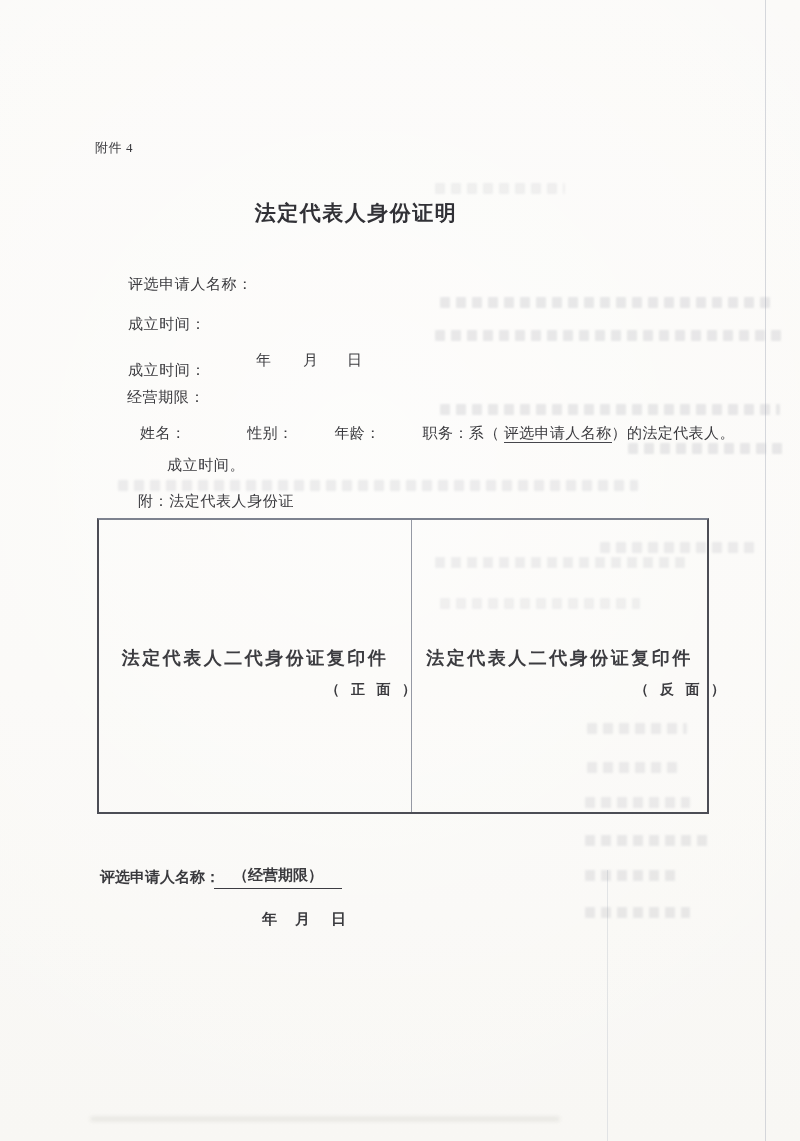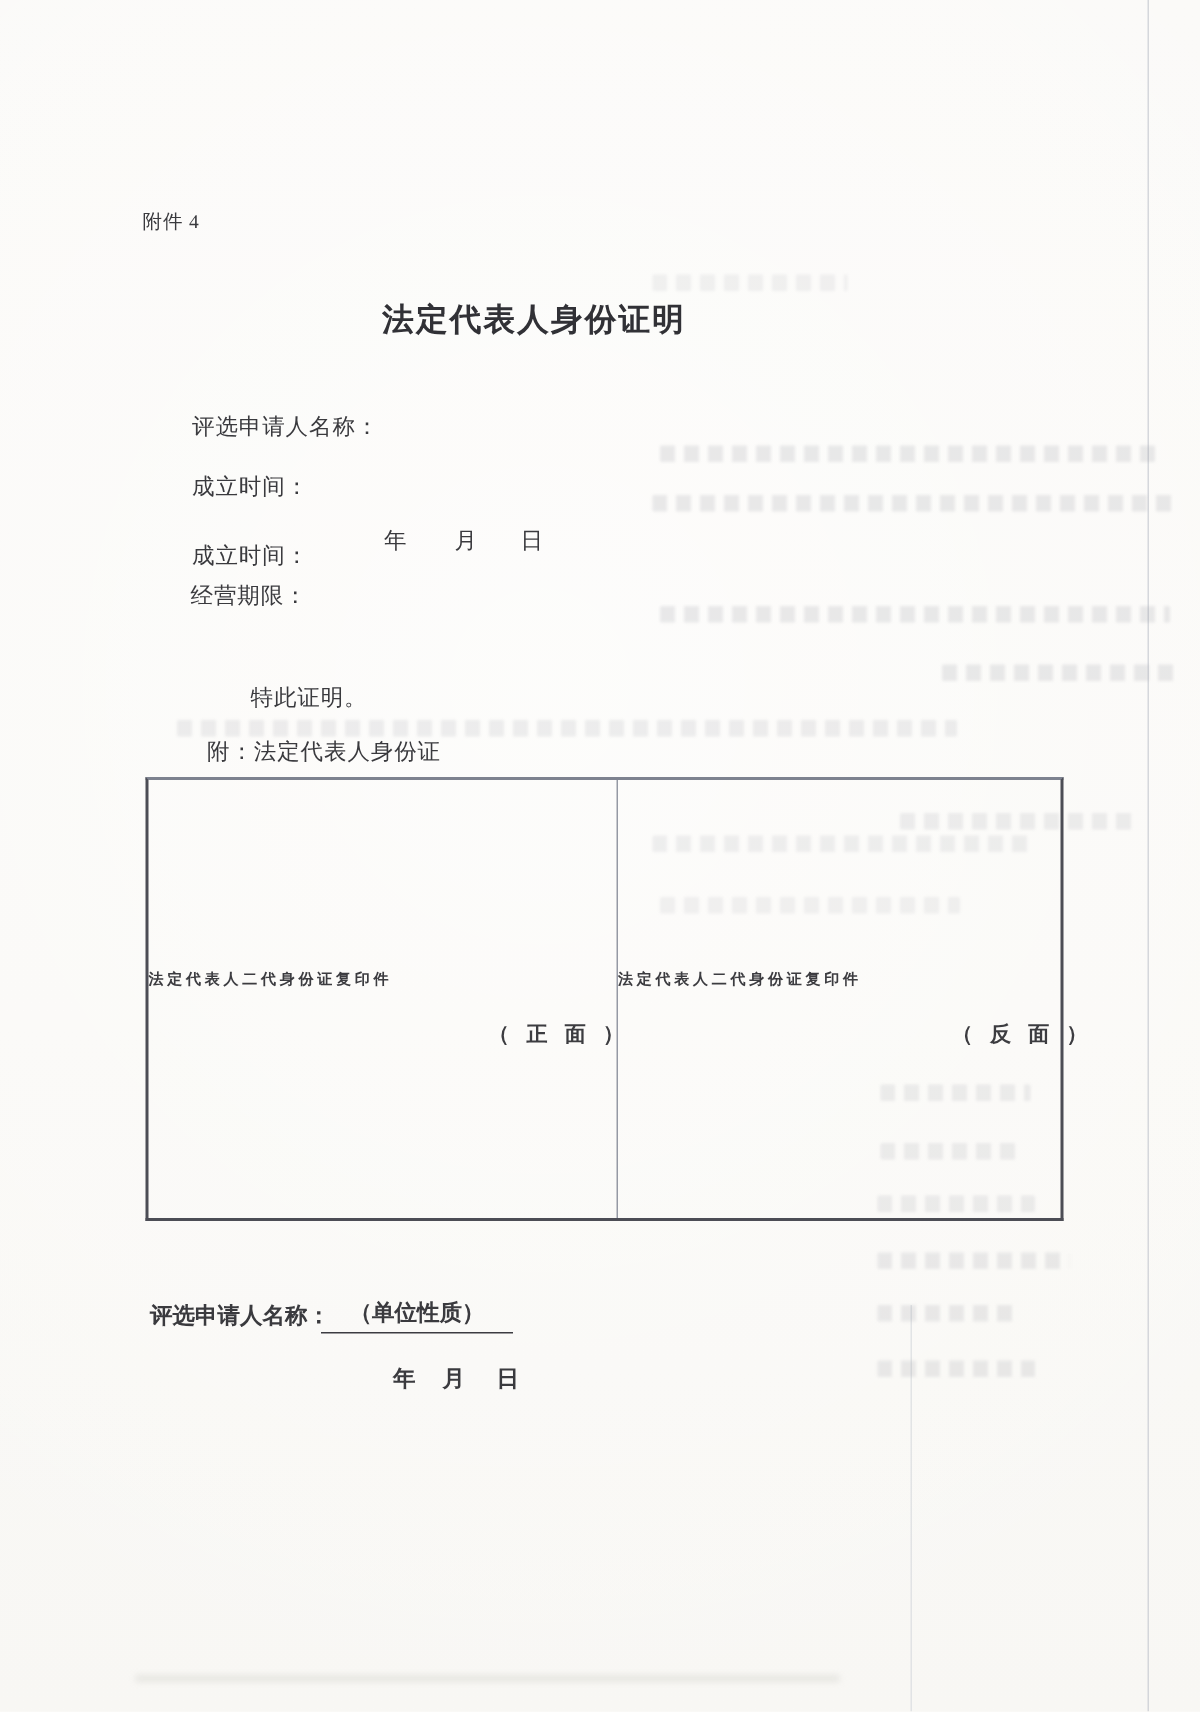--- a/index.html
+++ b/index.html
@@ -36,22 +36,22 @@
 
   .id-box{
     position:absolute;left:97px;top:518px;width:612px;height:296px;
     border:2px solid #4c4d55;border-top-color:#7d828f;box-sizing:border-box;
     display:flex;
   }
   .id-cell{position:relative;height:100%;}
   .id-cell.front{width:313px;border-right:1px solid #9599a4;box-sizing:border-box;}
   .id-cell.back{flex:1;}
   .id-line1{
-    position:absolute;left:0;right:0;top:126px;text-align:left;
-    font-size:10px;font-weight:600;letter-spacing:2.5px;color:#3c3c40;white-space:nowrap;
+    position:absolute;left:0;right:0;top:126px;text-align:center;
+    font-size:18px;font-weight:600;letter-spacing:2.5px;color:#3c3c40;white-space:nowrap;
   }
   .id-line2{
     position:absolute;left:0;right:0;top:161px;text-align:right;
     font-size:14px;font-weight:600;letter-spacing:4px;color:#3c3c40;white-space:nowrap;
   }
   .front .id-line2{transform:translateX(9px);}
   .back .id-line2{transform:translateX(22px);}
 
   .seal-label{left:100px;top:868px;font-weight:600;letter-spacing:0;}
   .seal-line{
@@ -85,37 +85,40 @@
   <div class="txt doc-title">法定代表人身份证明</div>
 
   <div class="txt r1">评选申请人名称：</div>
   <div class="txt r2">成立时间：</div>
   <div class="txt r3">成立时间：</div>
   <span class="ymd y1">年</span>
   <span class="ymd m1">月</span>
   <span class="ymd d1">日</span>
   <div class="txt r4">经营期限：</div>
 
+  <div class="txt r5">
+    <span>姓名：</span><span class="gap1"></span><span>性别：</span><span class="gap2"></span><span>年龄：</span><span class="gap3"></span><span>职务：系（ </span><span class="u-inline">评选申请人名称</span><span>）的法定代表人。</span>
+  </div>
 
-  <div class="txt r6">特此证明。</div>
+  <div class="txt r6">成立时间。</div>
   <div class="txt r7">附：法定代表人身份证</div>
 
   <div class="id-box">
     <div class="id-cell front">
       <div class="id-line1">法定代表人二代身份证复印件</div>
       <div class="id-line2">（ 正 面 ）</div>
     </div>
     <div class="id-cell back">
       <div class="id-line1">法定代表人二代身份证复印件</div>
       <div class="id-line2">（ 反 面 ）</div>
     </div>
   </div>
 
   <div class="txt seal-label">评选申请人名称：</div>
-  <div class="seal-line">（单位性质）</div>
+  <div class="seal-line">（经营期限）</div>
   <span class="ymd2 y2">年</span>
   <span class="ymd2 m2">月</span>
   <span class="ymd2 d2">日</span>
 
   <div class="vline right-edge"></div>
   <div class="vline mid-low"></div>
   <div class="hsmudge"></div>
 
   <div class="bleed" style="left:435px;top:183px;width:130px;opacity:.35;"></div>
   <div class="bleed" style="left:440px;top:297px;width:330px;"></div>

